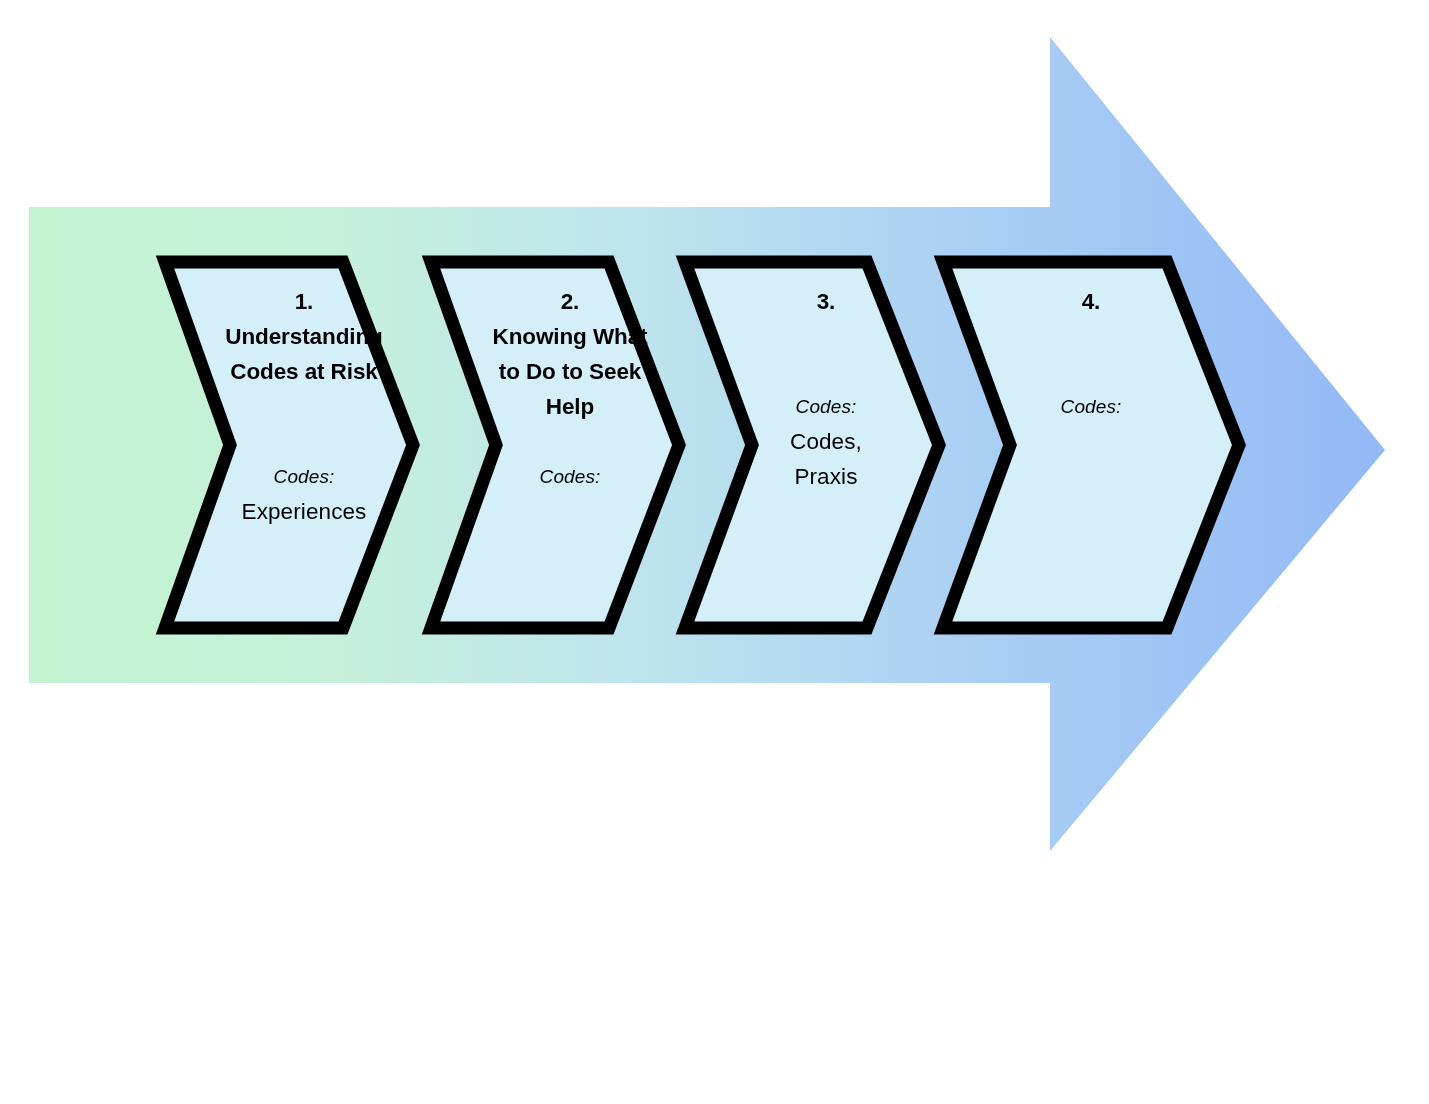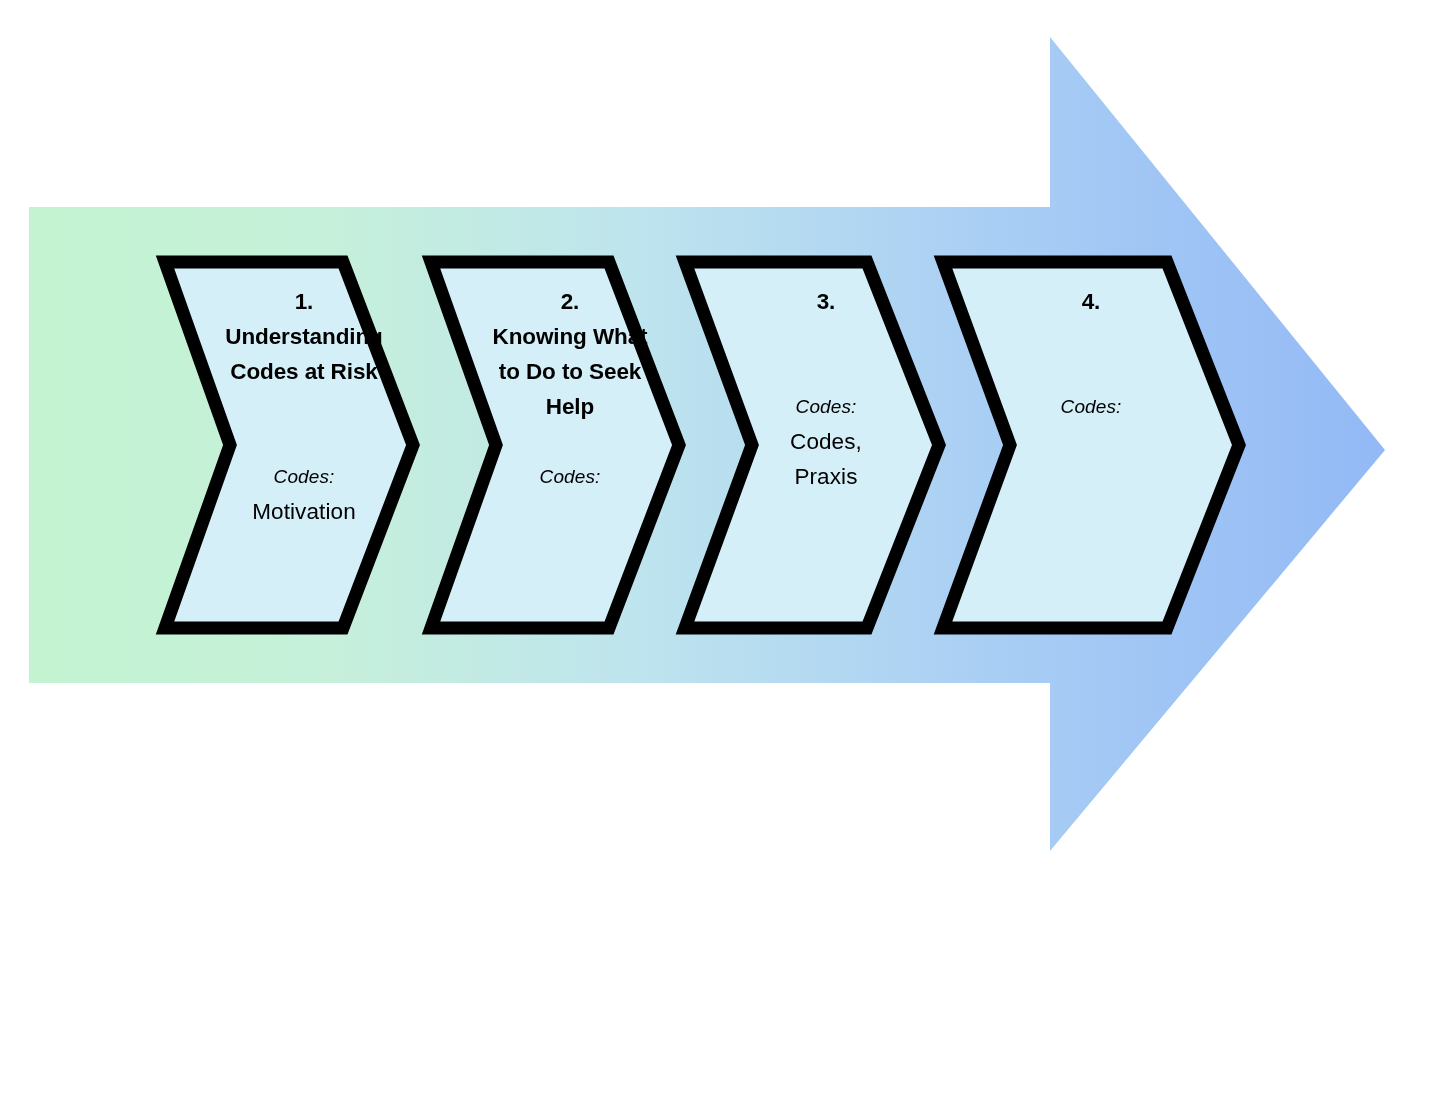--- a/index.html
+++ b/index.html
@@ -104,21 +104,21 @@
   <div class="chevron" style="left:158px; width:262px;">
     <svg class="chevron-svg" viewBox="0 0 262 378" preserveAspectRatio="none">
       <polygon fill="#D4EFF8" stroke="#000000" stroke-width="13" stroke-linejoin="miter" points="7,6 185,6 255,189 185,372 7,372 72,189"></polygon>
     </svg>
     <div class="chev-text" style="padding: 28px 28px 0 58px;">
       <div class="heading">1.</div>
       <div class="heading">Understanding
 Codes at Risk</div>
       <div class="codes-block" style="margin-top:70px;">
         <div class="codes-label">Codes:</div>
-        <div class="codes-value">Motivation</div>
+        <div class="codes-value">Experiences</div>
       </div>
     </div>
   </div>
 
   <div class="chevron" style="left:424px; width:262px;">
     <svg class="chevron-svg" viewBox="0 0 262 378" preserveAspectRatio="none">
       <polygon fill="#D4EFF8" stroke="#000000" stroke-width="13" stroke-linejoin="miter" points="7,6 185,6 255,189 185,372 7,372 72,189"></polygon>
     </svg>
     <div class="chev-text" style="padding: 28px 26px 0 56px;">
       <div class="heading">2.</div>

